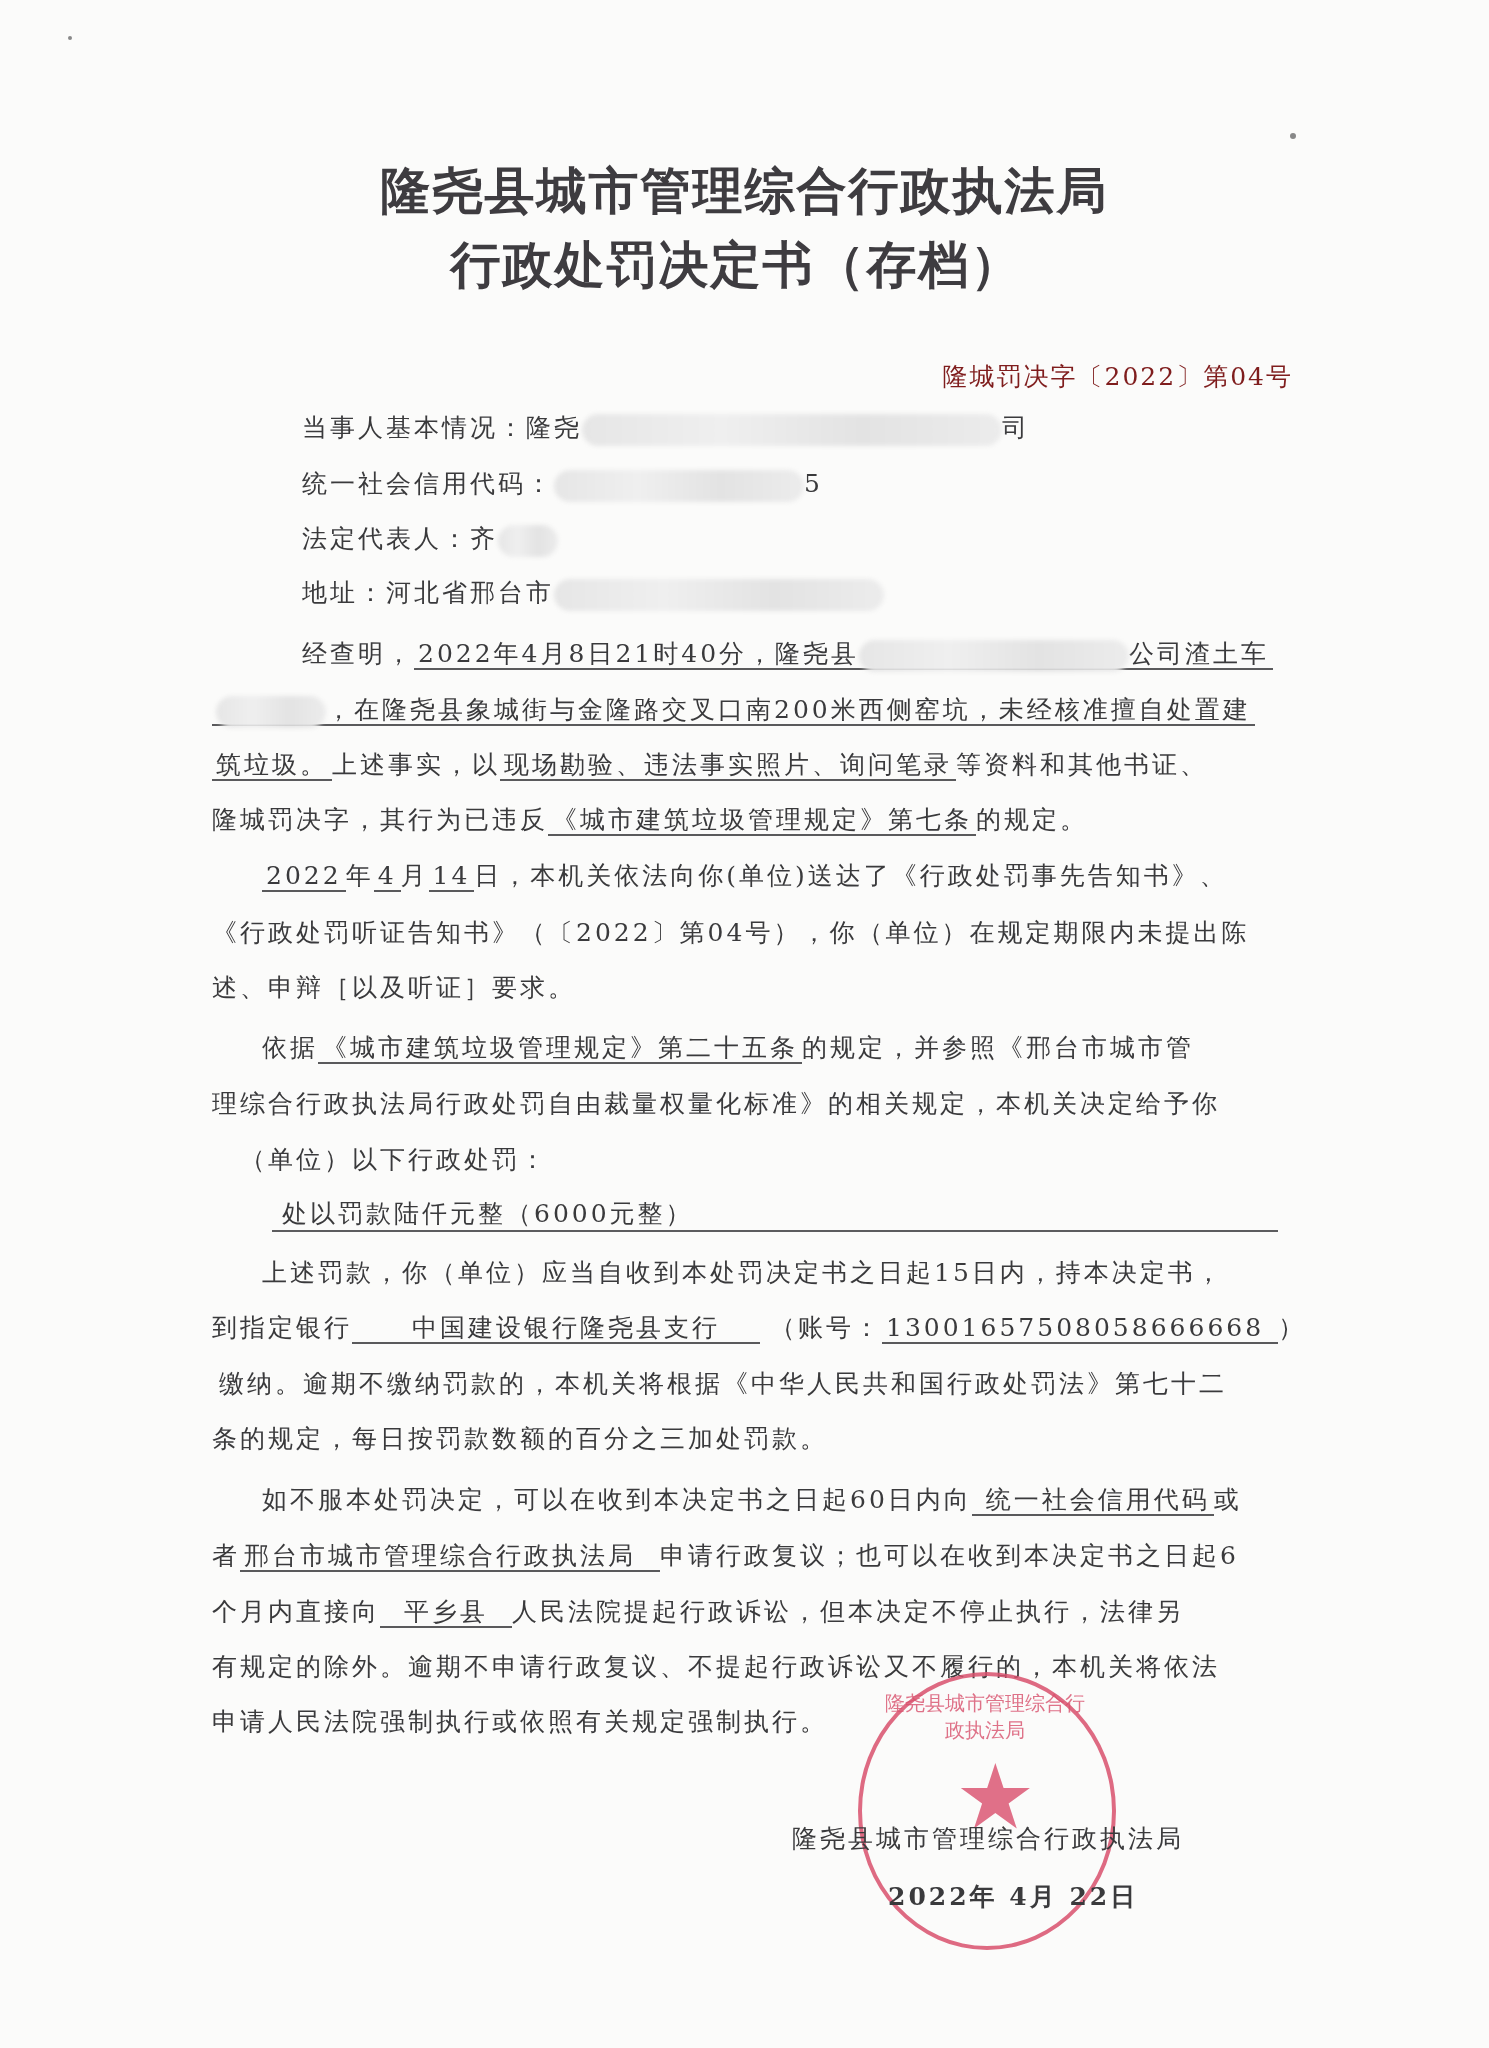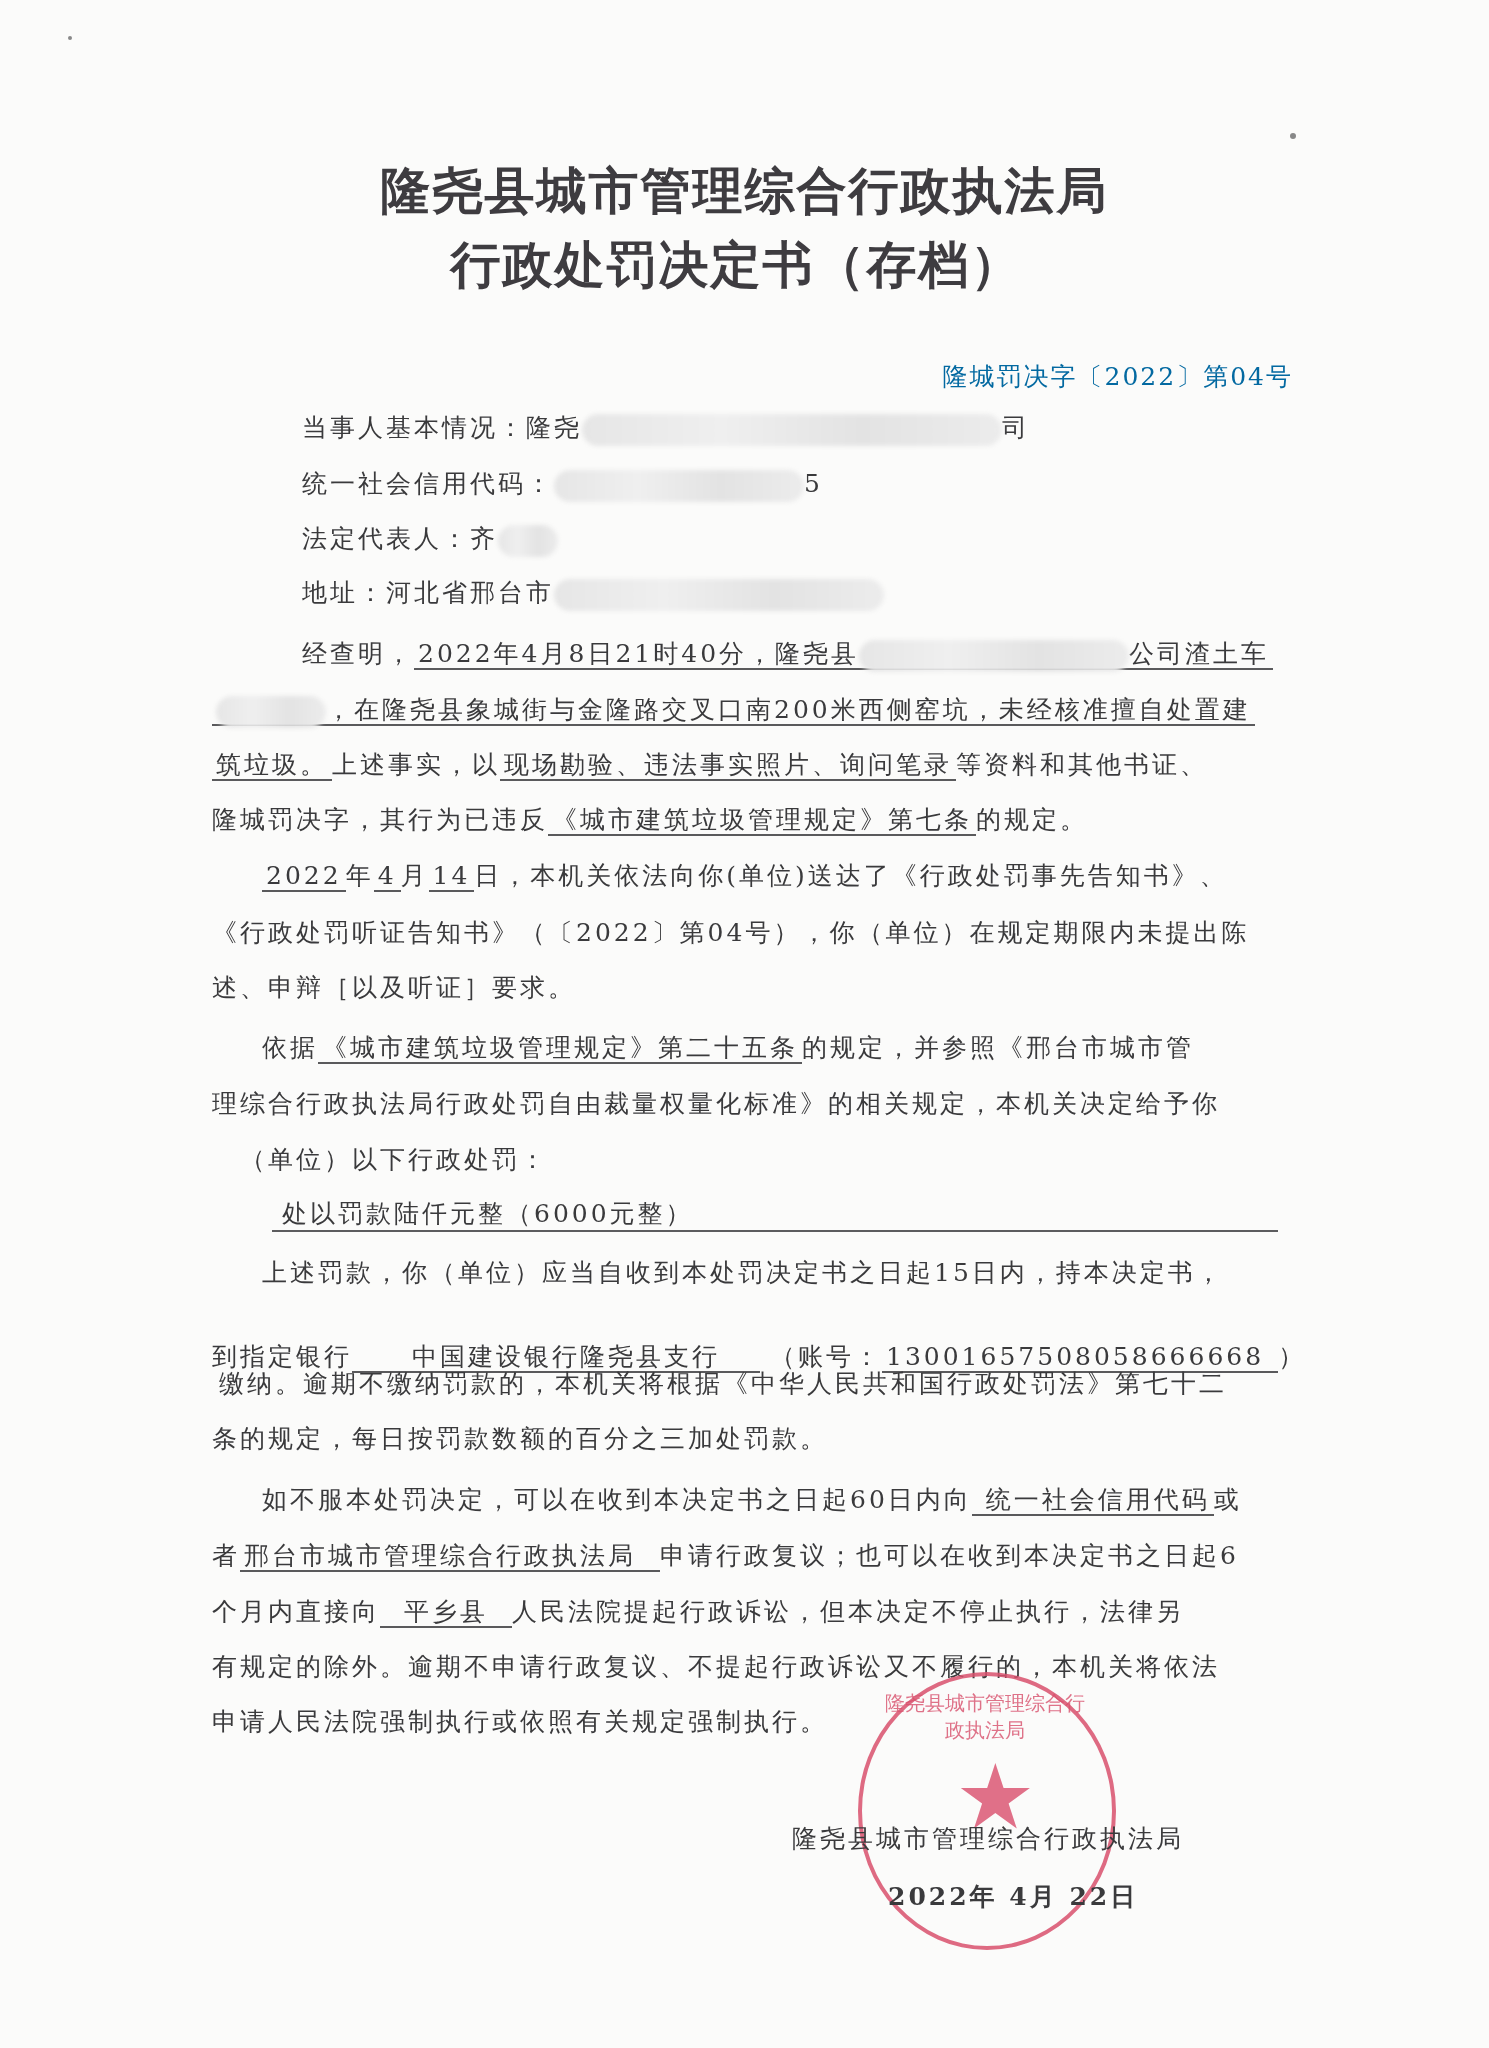--- a/index.html
+++ b/index.html
@@ -11,21 +11,21 @@
   }
   .title {
     position: absolute; left: 0; width: 1489px; text-align: center;
     font-family: "DejaVu Sans", "Liberation Sans", sans-serif;
     font-weight: bold; font-size: 50px; color: #3e3c40; letter-spacing: 2px;
   }
   .t1 { top: 158px; }
   .t2 { top: 232px; left: -8px; }
   .docno {
     position: absolute; top: 360px; right: 196px;
-    font-size: 25px; letter-spacing: 2px; color: #0369a1;
+    font-size: 25px; letter-spacing: 2px; color: #7f1d1d;
   }
   .line {
     position: absolute; font-size: 25px; letter-spacing: 3px; white-space: nowrap;
     color: #3a3a3c; height: 36px; line-height: 36px;
   }
   .u { border-bottom: 2px solid #5a5a5c; padding: 0 4px; }
   .blur {
     display: inline-block; height: 32px; vertical-align: middle;
     background: linear-gradient(90deg,#e6e6e6,#efefef,#e3e3e3,#ececec);
     border-radius: 16px; filter: blur(2px);
@@ -98,21 +98,21 @@
 <div class="line" style="left:262px;top:1030px;">
   <span>依据</span><span class="u">《城市建筑垃圾管理规定》第二十五条</span><span>的规定，并参照《邢台市城市管</span>
 </div>
 <div class="line" style="left:212px;top:1086px;">理综合行政执法局行政处罚自由裁量权量化标准》的相关规定，本机关决定给予你</div>
 <div class="line" style="left:212px;top:1142px;margin-left:28px;">（单位）以下行政处罚：</div>
 
 <div class="line" style="left:282px;top:1196px;">处以罚款陆仟元整（6000元整）</div>
 <div class="fine-line"></div>
 
 <div class="line" style="left:262px;top:1255px;">上述罚款，你（单位）应当自收到本处罚决定书之日起15日内，持本决定书，</div>
-<div class="line" style="left:212px;top:1310px;margin-top:29px;">
+<div class="line" style="left:212px;top:1310px;">
   <span>到指定银行</span><span class="u" style="padding:0 40px 0 60px;">中国建设银行隆尧县支行</span><span style="margin-left:10px;">（账号：</span><span class="u" style="padding-right:14px;">13001657508058666668</span><span>）</span>
 </div>
 <div class="line" style="left:212px;top:1366px;margin-left:7px;">缴纳。逾期不缴纳罚款的，本机关将根据《中华人民共和国行政处罚法》第七十二</div>
 <div class="line" style="left:212px;top:1421px;">条的规定，每日按罚款数额的百分之三加处罚款。</div>
 
 <div class="line" style="left:262px;top:1482px;">
   <span>如不服本处罚决定，可以在收到本决定书之日起60日内向</span><span class="u" style="padding-left:14px;">统一社会信用代码</span><span>或</span>
 </div>
 <div class="line" style="left:212px;top:1538px;">
   <span>者</span><span class="u" style="padding-right:24px;">邢台市城市管理综合行政执法局</span><span>申请行政复议；也可以在收到本决定书之日起6</span>

